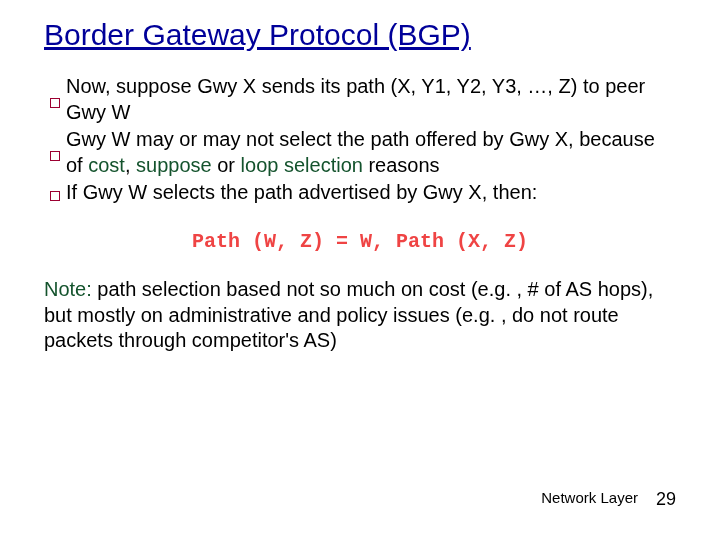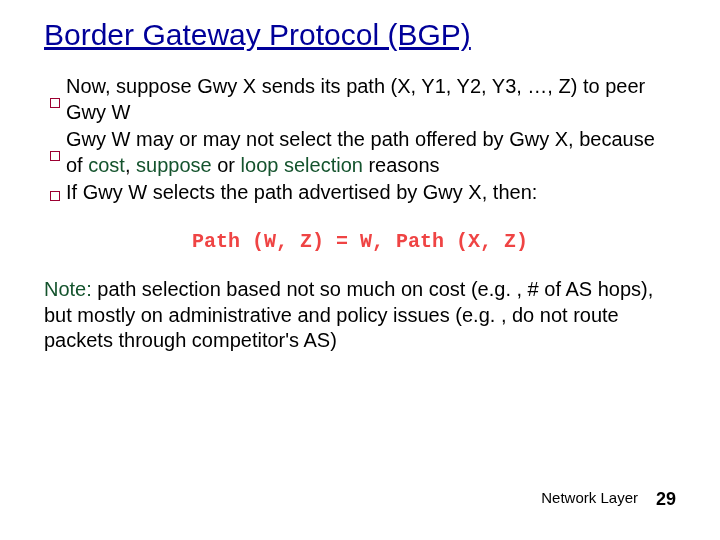--- a/index.html
+++ b/index.html
@@ -67,21 +67,21 @@
   }
   .footer {
     position: absolute;
     bottom: 30px;
     right: 44px;
     font-size: 15px;
     display: flex;
     align-items: flex-start;
     gap: 18px;
   }
-  .page-num { font-size: 18px; font-weight: bold; }
+  .page-num { font-size: 18px; }
 </style>
 </head>
 <body>
 
 <div class="slide">
 
   <div class="title">Border Gateway Protocol (BGP)</div>
 
   <div class="bullets">
 

